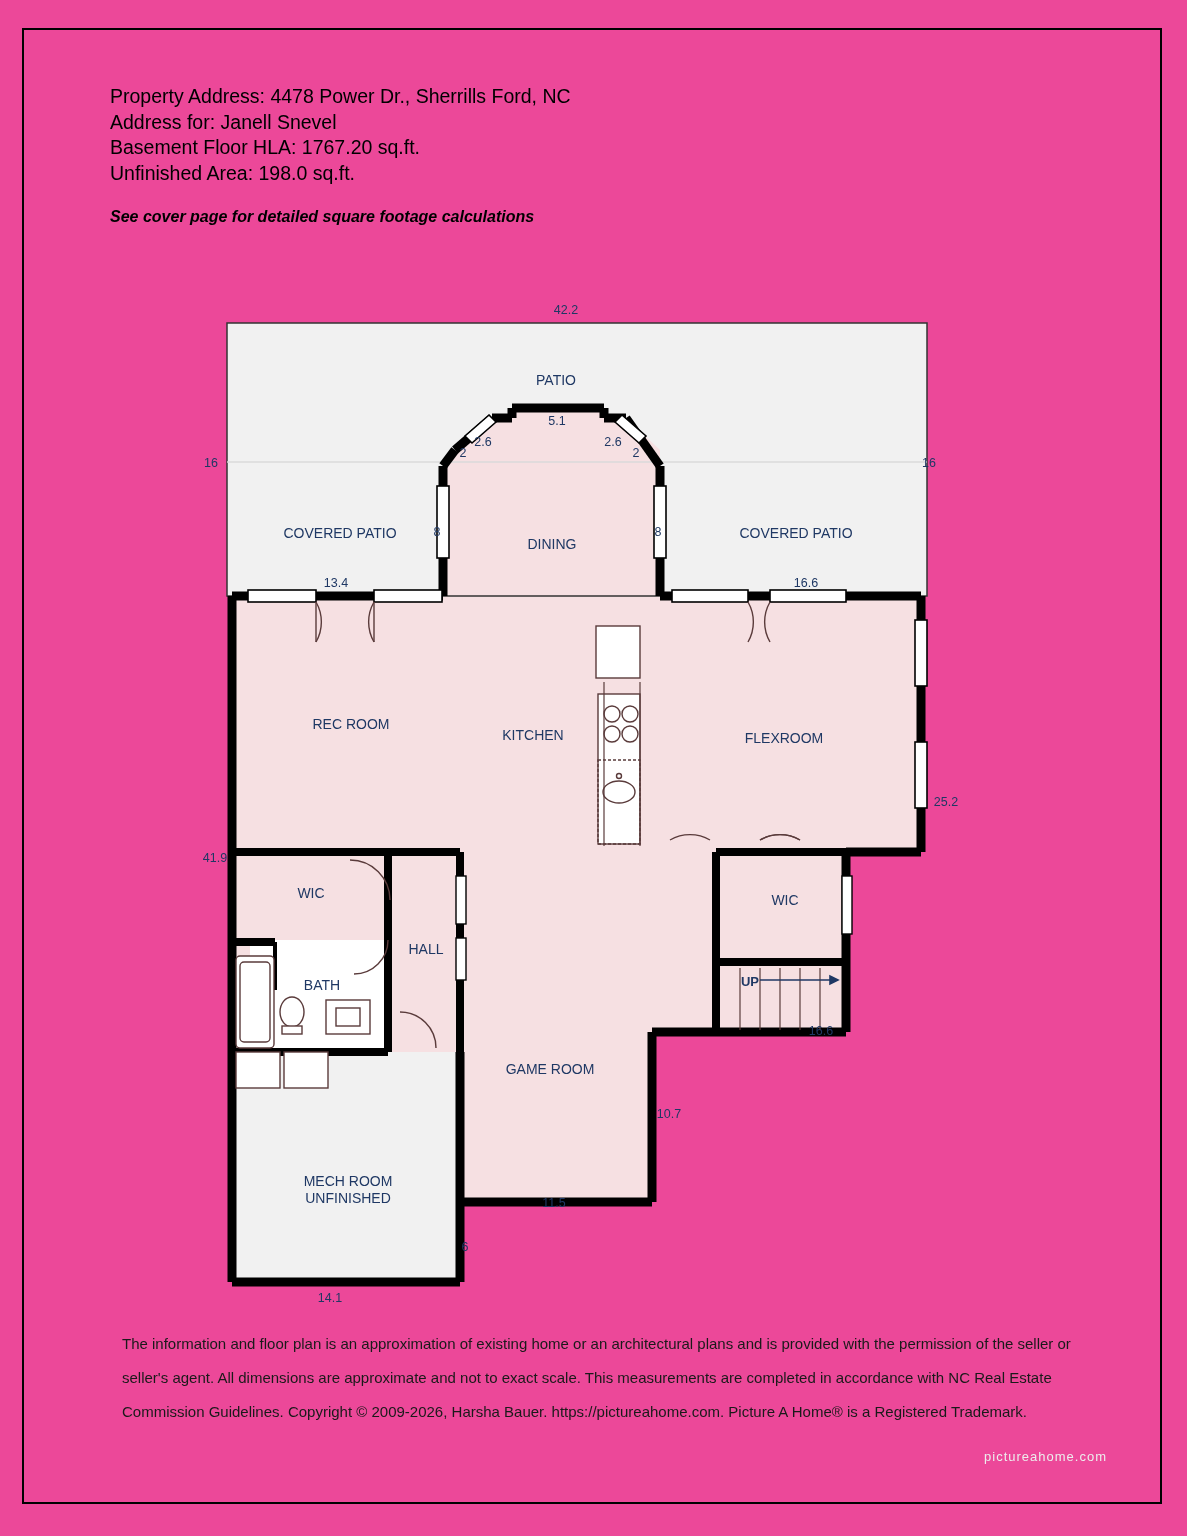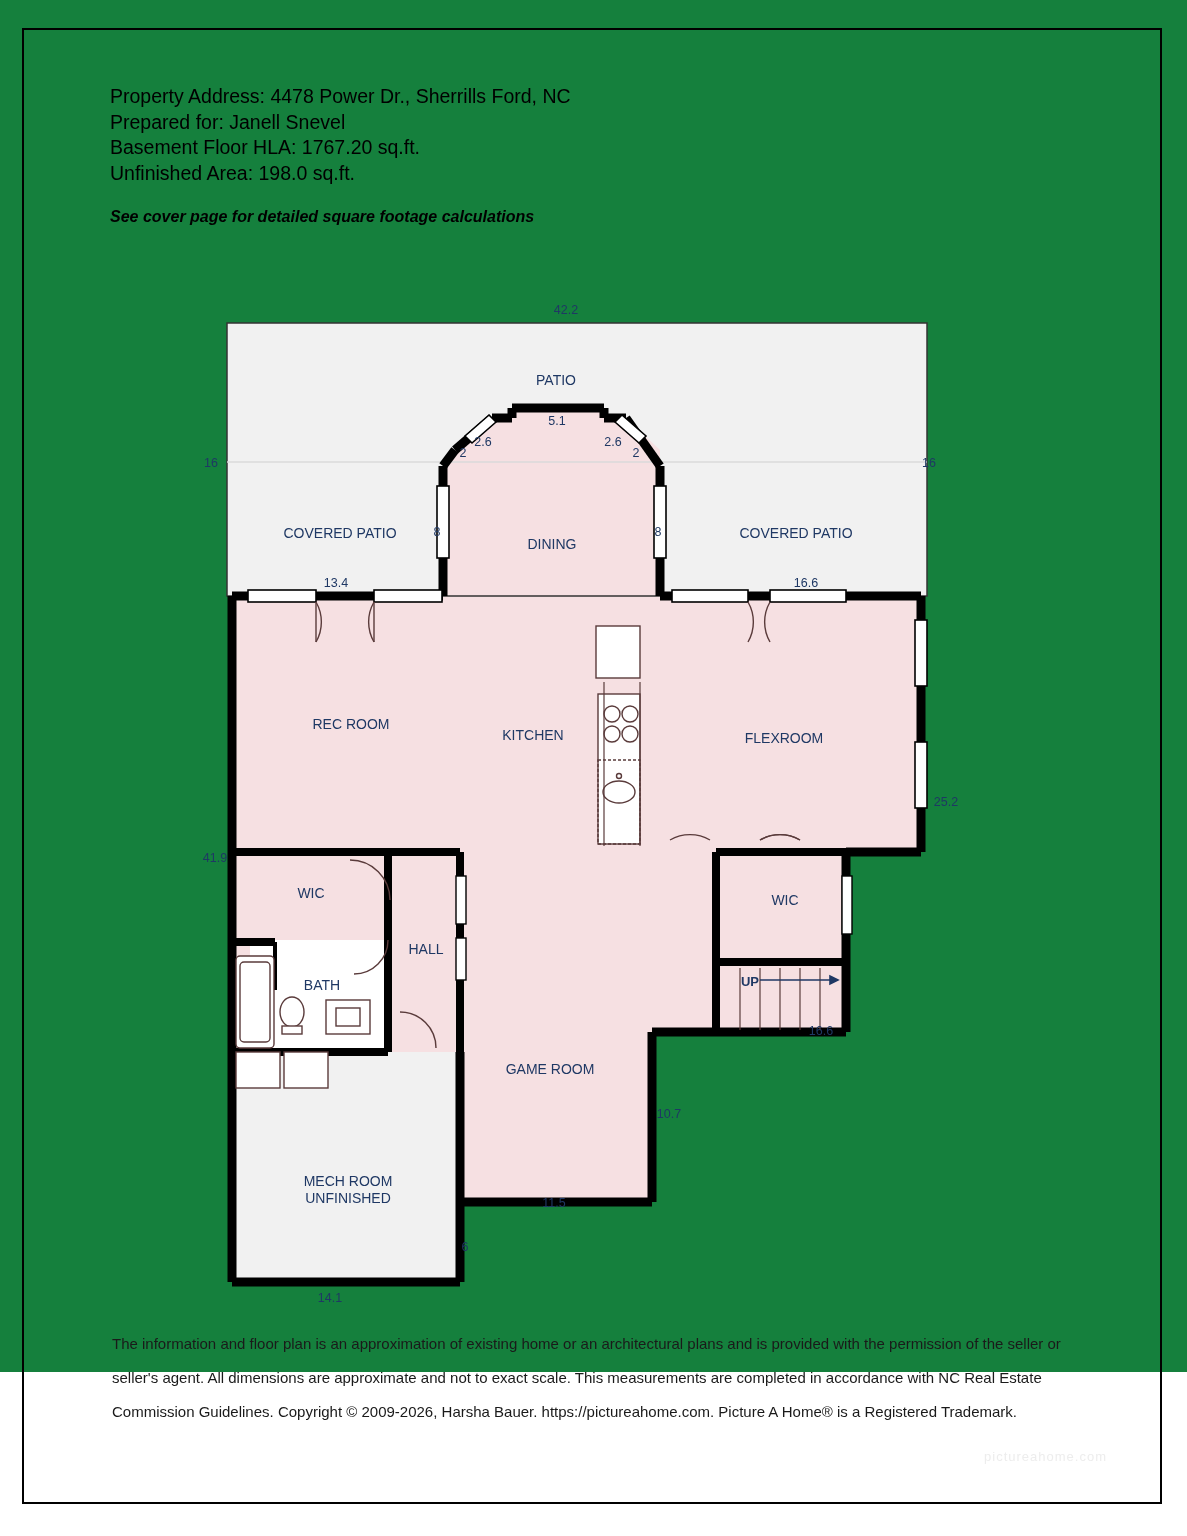--- a/index.html
+++ b/index.html
@@ -11,22 +11,22 @@
     width: 1187px;
     height: 1536px;
     font-family: "Liberation Sans", sans-serif;
     position: relative;
     overflow: hidden;
   }
   #page {
     position: absolute;
     left: 0; top: 0;
     width: 1187px;
-    height: 1372px;
-    background: #15803d;
+    height: 1536px;
+    background: #ec4899;
   }
   #page-border {
     position: absolute;
     left: 22px; top: 28px;
     width: 1140px;
     height: 1476px;
     border: 2px solid #000;
     box-sizing: border-box;
   }
 
@@ -63,42 +63,42 @@
 
   
   #footer {
     position: absolute;
     left: 112px;
     top: 1334px;
     width: 980px;
     color: #1a1a1a;
   }
   #footer p {
-    margin: 0 0 14px 0;
+    margin: 0 0 14px 10px;
     font-size: 15px;
     line-height: 20px;
   }
   #footer .wm {
     position: absolute;
     right: -15px;
     top: 115px;
     font-size: 13px;
     color: #ededed;
     letter-spacing: 1px;
   }
 </style>
 </head>
 <body>
 
 <div id="page">
   <div id="page-border"></div>
 
   <div id="header">
     <div class="line">Property Address: 4478 Power Dr., Sherrills Ford, NC</div>
-    <div class="line">Prepared for: Janell Snevel</div>
+    <div class="line">Address for: Janell Snevel</div>
     <div class="line">Basement Floor HLA: 1767.20 sq.ft.</div>
     <div class="line">Unfinished Area: 198.0 sq.ft.</div>
     <div class="note">See cover page for detailed square footage calculations</div>
   </div>
 
   <div id="plan">
     <svg width="1187" height="1030" viewBox="0 0 1187 1030" xmlns="http://www.w3.org/2000/svg">
 
       <rect x="227" y="33" width="700" height="273" fill="#f1f1f1" stroke="none"></rect>
 

